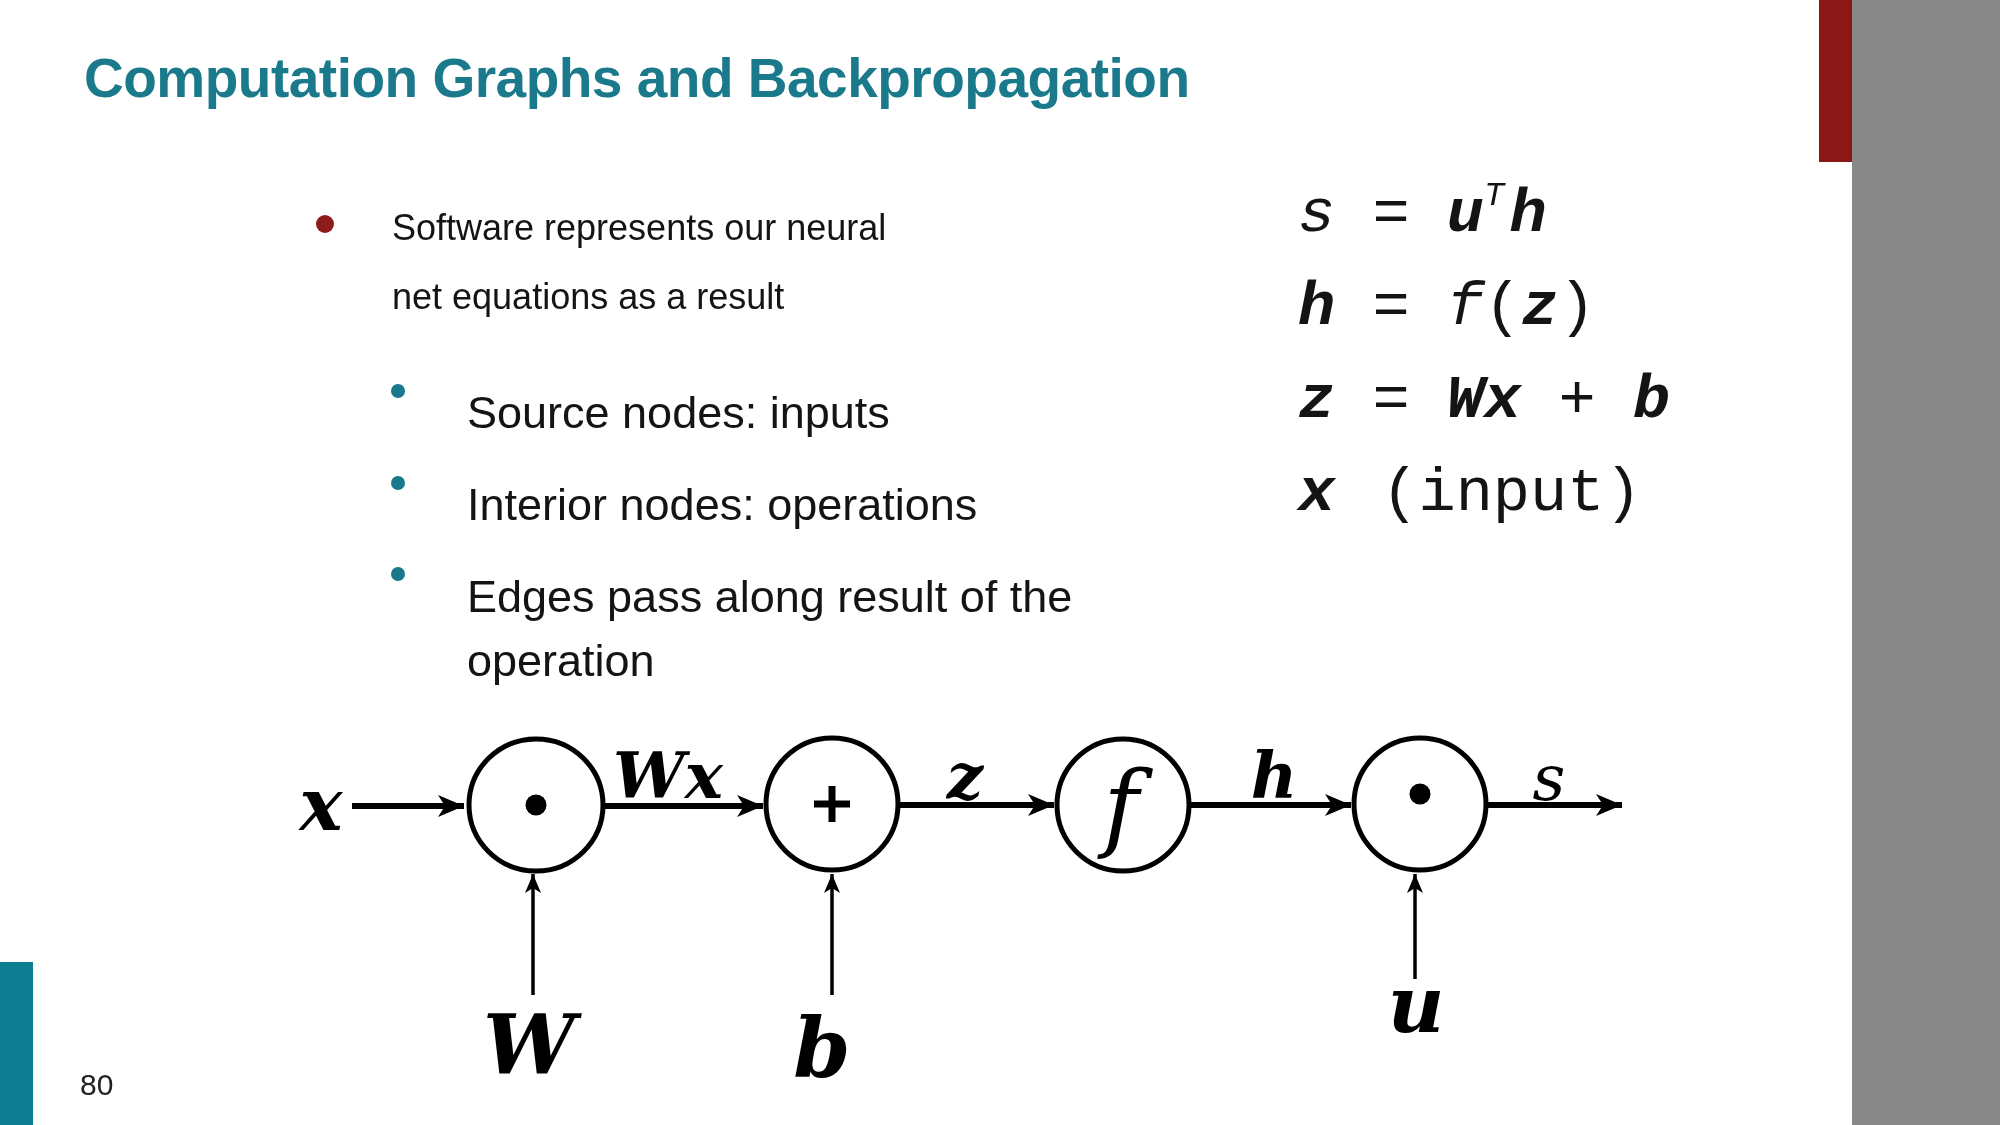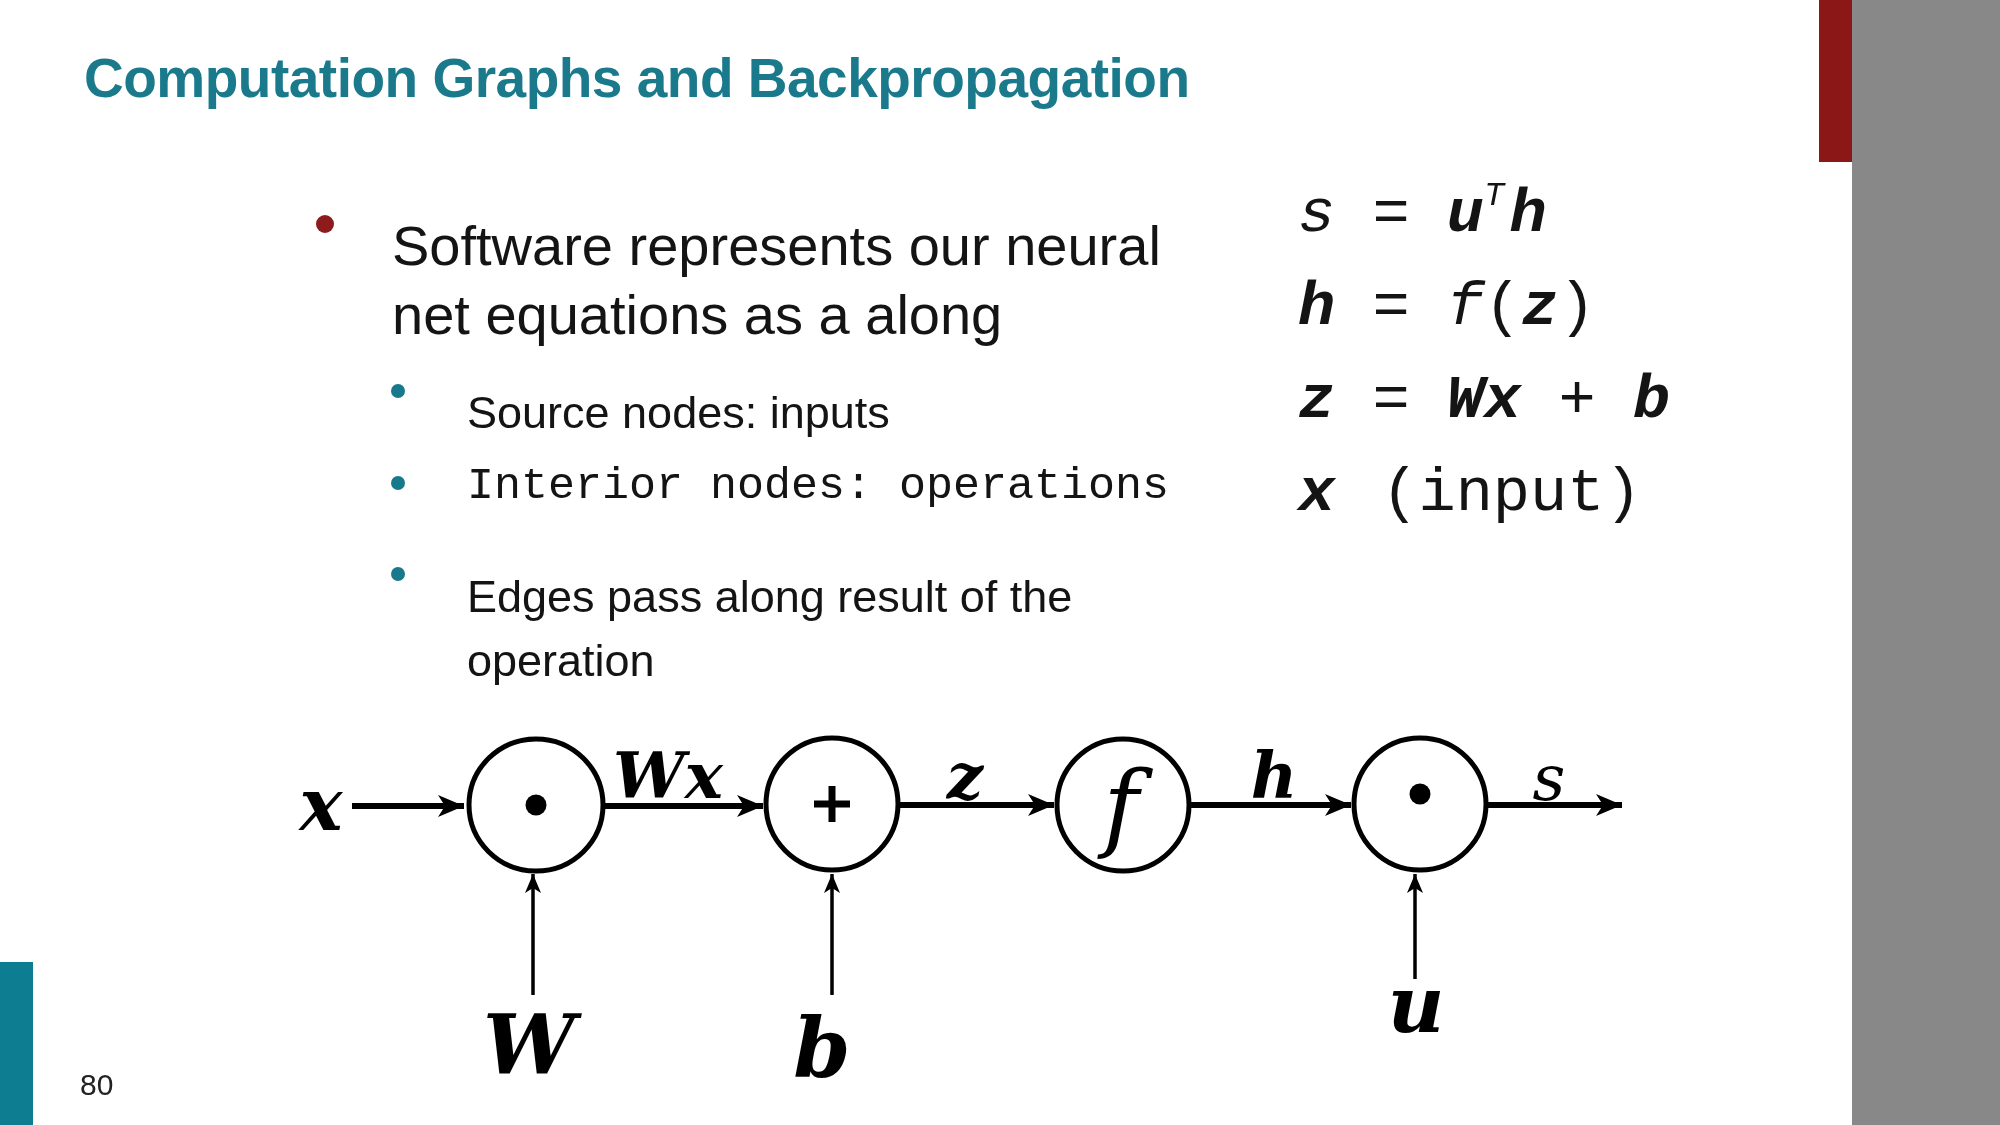--- a/index.html
+++ b/index.html
@@ -19,24 +19,24 @@
     position:absolute;left:84px;top:45px;margin:0;
     font-size:55px;line-height:66px;font-weight:bold;letter-spacing:-0.5px;
     color:var(--title_teal,#1A7A8C);
   }
   .dot{position:absolute;border-radius:50%;}
   .dot.main{left:316px;top:215px;width:18px;height:18px;background:var(--bullet_maroon,#8E1B1B);}
   .dot.sub{width:14px;height:14px;background:var(--bullet_teal,#17798B);}
   .dot.sub.s1{left:391px;top:384px;}
   .dot.sub.s2{left:391px;top:476px;}
   .dot.sub.s3{left:391px;top:567px;}
-  .main-text{position:absolute;left:392px;top:211px;font-size:56px;line-height:69px;}
+  .main-text{position:absolute;left:392px;top:193px;font-size:36px;line-height:69px;}
   .sub-text{position:absolute;left:467px;font-size:45px;line-height:64px;margin-top:20px;}
   .sub-text.s1{top:361px;}
-  .sub-text.s2{top:435px;font-family:Liberation Mono, monospace;}
+  .sub-text.s2{top:453px;}
   .sub-text.s3{top:545px;}
   .equations{position:absolute;left:1298px;top:168px;font-family:Liberation Mono, monospace;font-size:62px;}
   .eq-line{height:93px;line-height:93px;white-space:pre;}
   .p-i{font-style:italic;}
   .p-bi{font-style:italic;font-weight:bold;}
   .p-r{font-style:normal;}
   .p-rg{font-style:normal;margin-left:46px;}
   .p-sup{font-style:italic;font-size:34px;vertical-align:26px;line-height:0;margin-right:5px;}
   .page-num{position:absolute;left:80px;top:1068px;font-size:30px;color:#222;}
   #graph-svg{position:absolute;left:0;top:0;width:2000px;height:1125px;}
@@ -56,21 +56,21 @@
 <div class="slide">
 
   <div class="corner-red"></div>
   <div class="corner-teal"></div>
 
   <h1 class="title">Computation Graphs and Backpropagation</h1>
 
   <div class="dot main"></div>
   <div class="main-text">
     <div>Software represents our neural</div>
-    <div>net equations as a along</div>
+    <div>net equations as a result</div>
   </div>
 
   <div class="dot sub s1"></div>
   <div class="sub-text s1">
     <div>Source nodes: inputs</div>
   </div>
 
   <div class="dot sub s2"></div>
   <div class="sub-text s2">
     <div>Interior nodes: operations</div>

